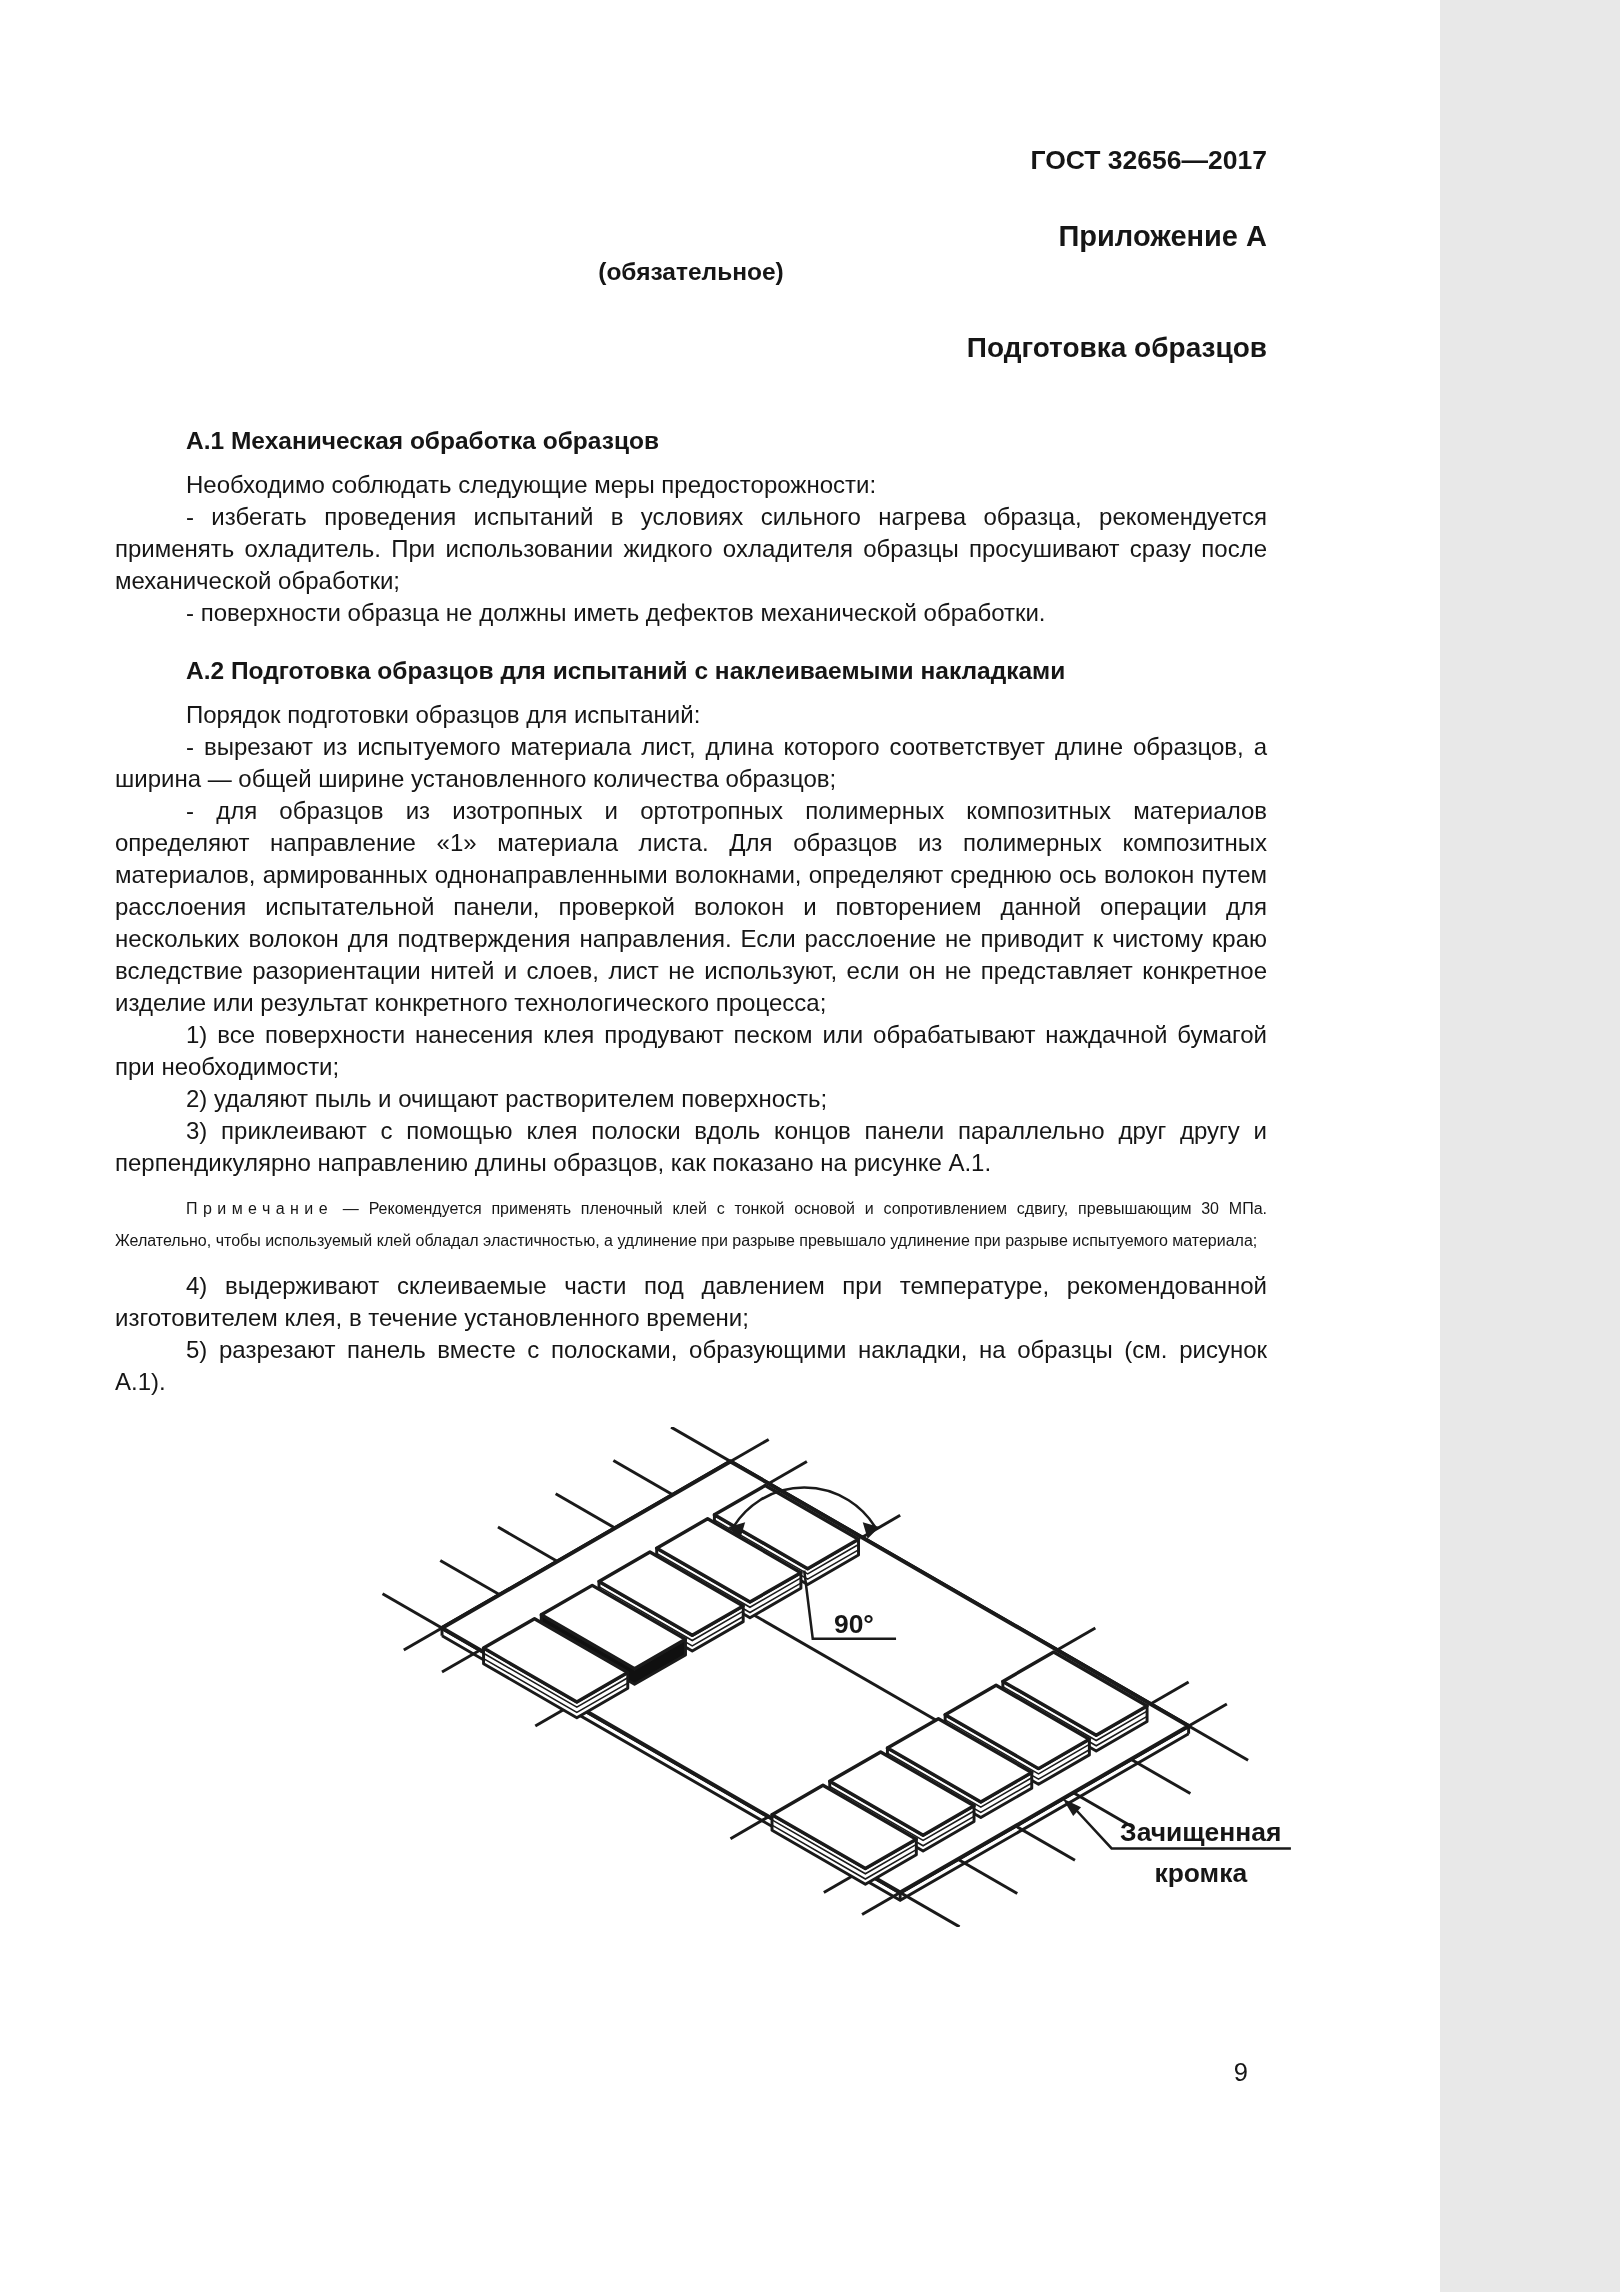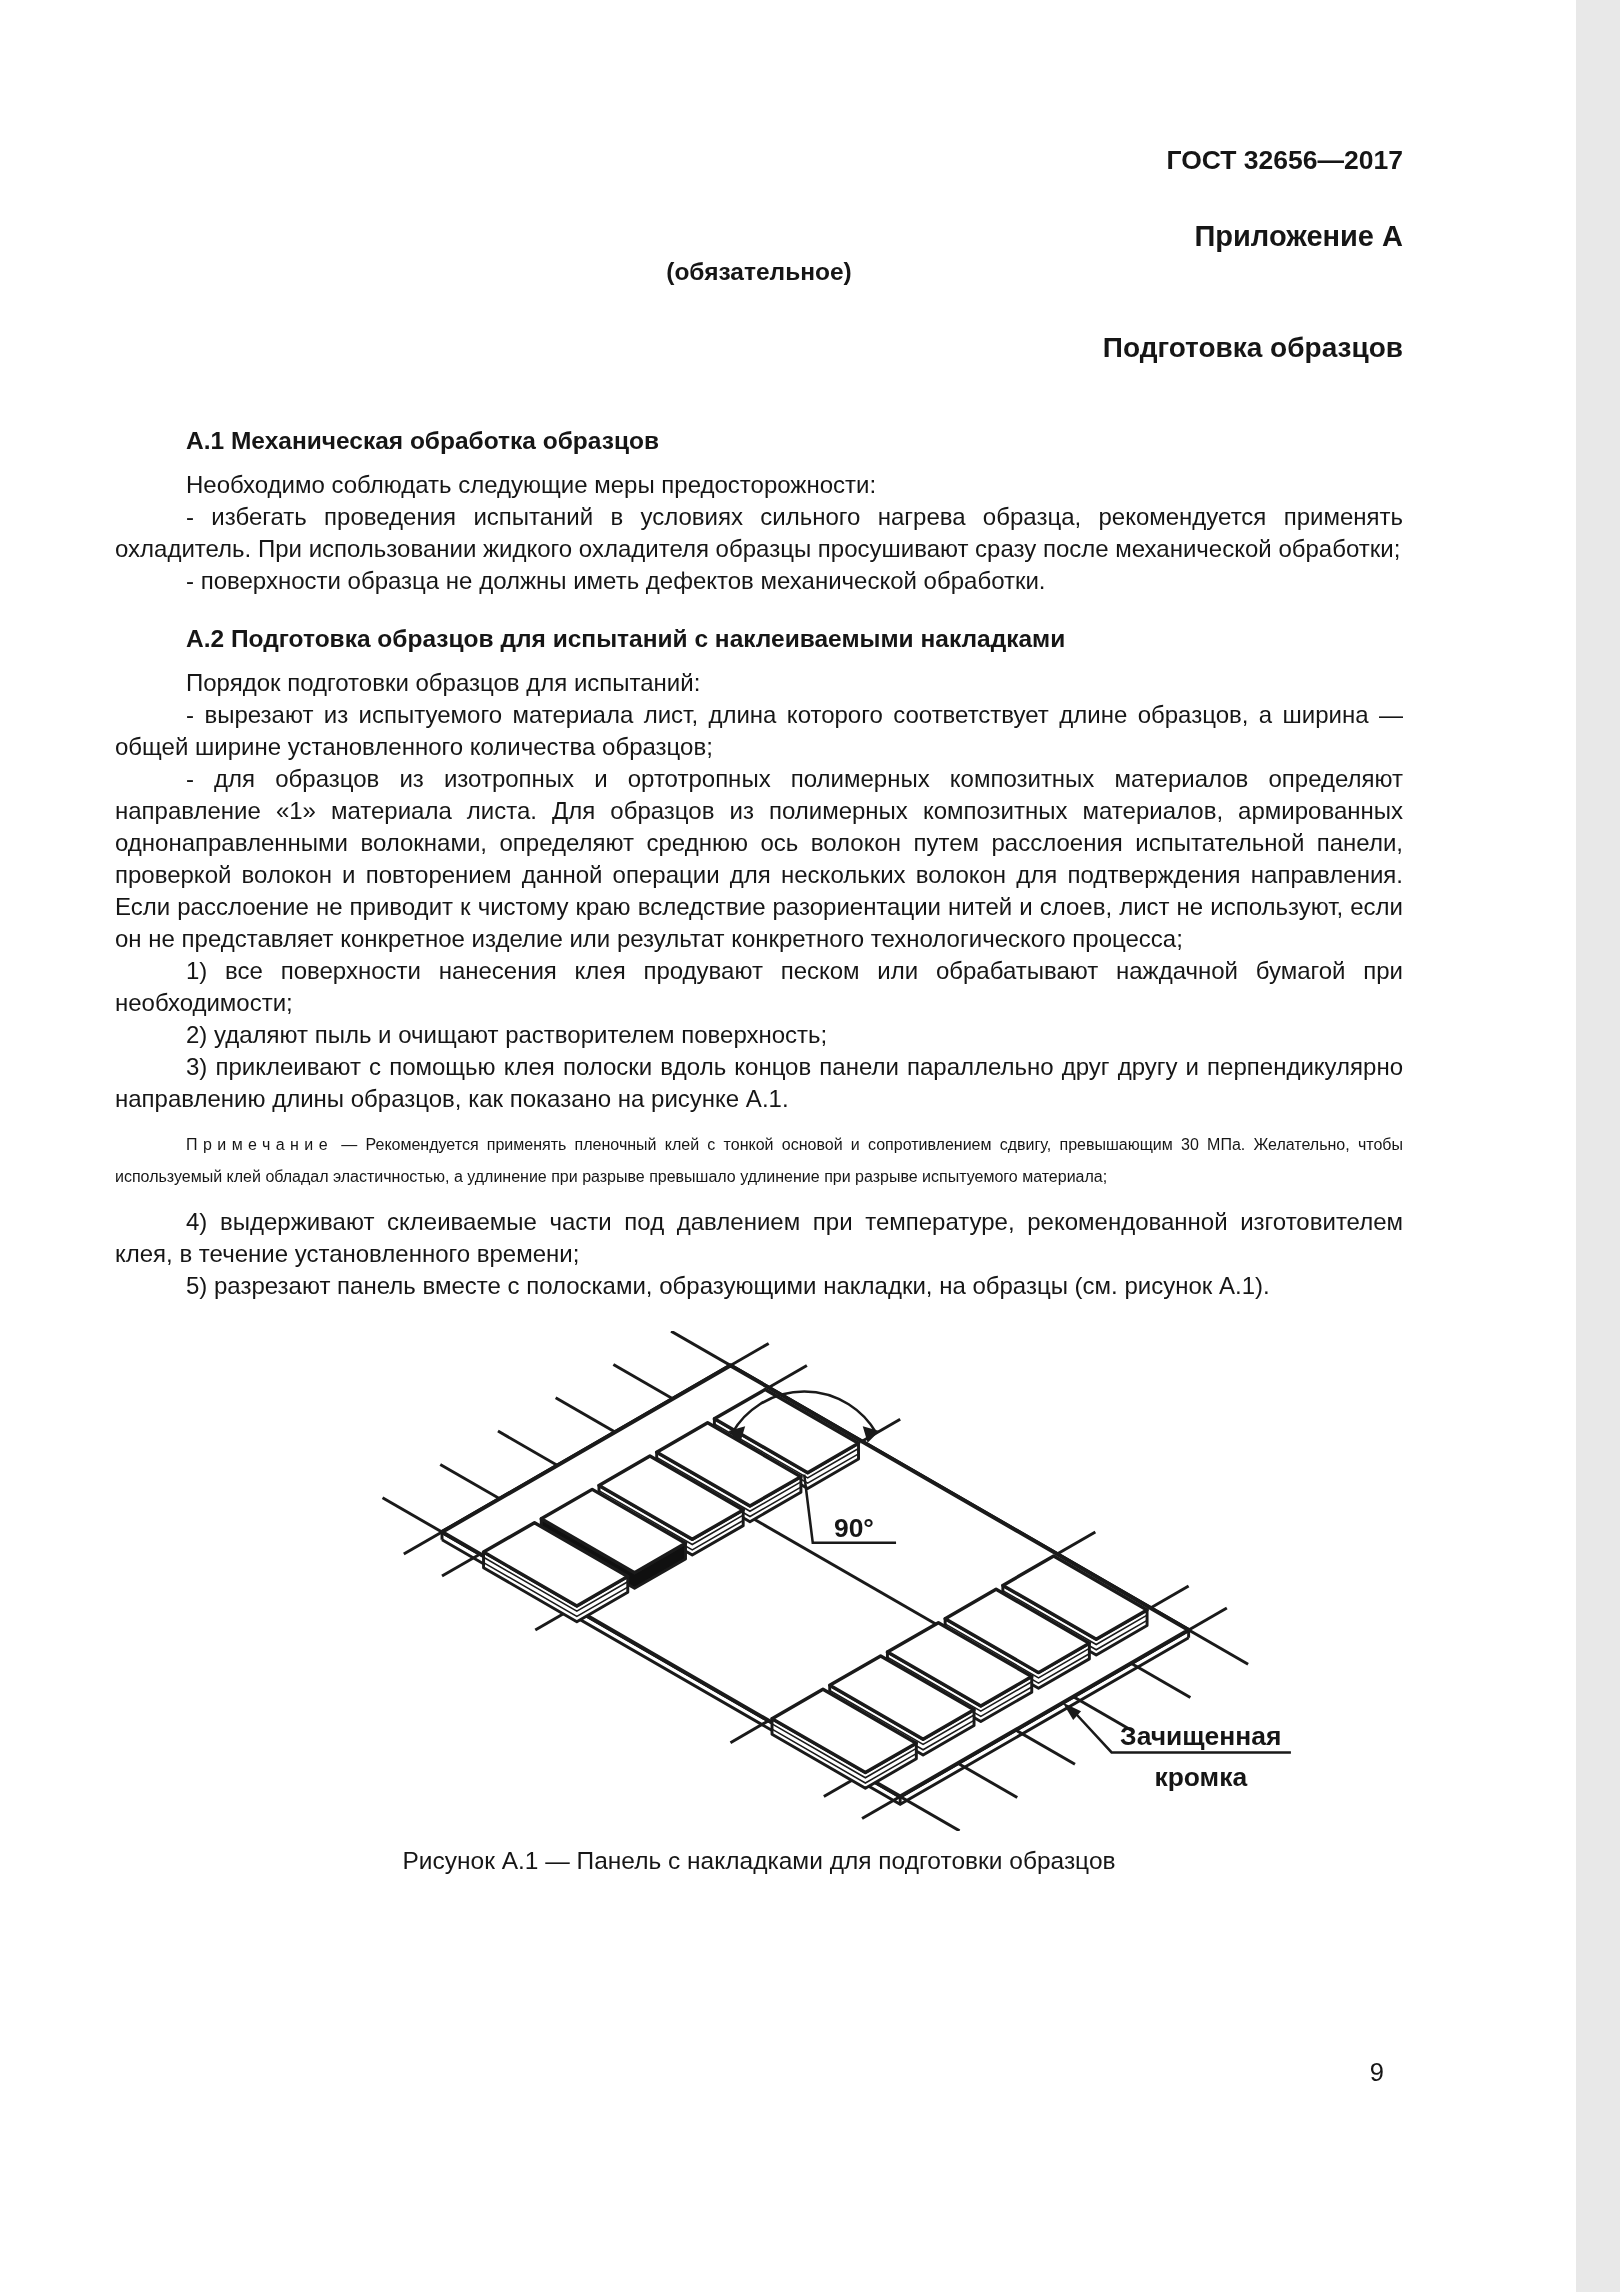--- a/index.html
+++ b/index.html
@@ -1,18 +1,18 @@
 <!DOCTYPE html>
 <html><head>
 <meta charset="utf-8">
 <style>
   html,body { margin:0; padding:0; background:#e8e8e8; }
   .page {
     position: relative;
-    width: 1576px; height: 2293px;
+    width: 1440px; height: 2293px;
     background: #ffffff;
     font-family: "Liberation Sans", sans-serif;
     color: #161616;
     overflow: hidden;
   }
   .content {
     padding: 145px 173px 0 115px;
   }
   .doc-header {
     text-align: right;
@@ -203,18 +203,17 @@
 
         <g>
           <polygon class="ah" points="712,379 730.8,388 722.8,396.8"></polygon>
           <path class="ann" d="M726,391 L762,430 L945,430"></path>
           <text class="svgtxt" x="853" y="422" text-anchor="middle" font-size="27" font-weight="bold">Зачищенная</text>
           <text class="svgtxt" x="853" y="464" text-anchor="middle" font-size="27" font-weight="bold">кромка</text>
         </g>
       </svg>
     </div>
 
-    <div class="fig-caption">Рисунок А.1 — Панель с накладками для подготовки образцов</div>
   </div>
 
   <div class="page-number">9</div>
 </div>
 
 
 </body></html>

